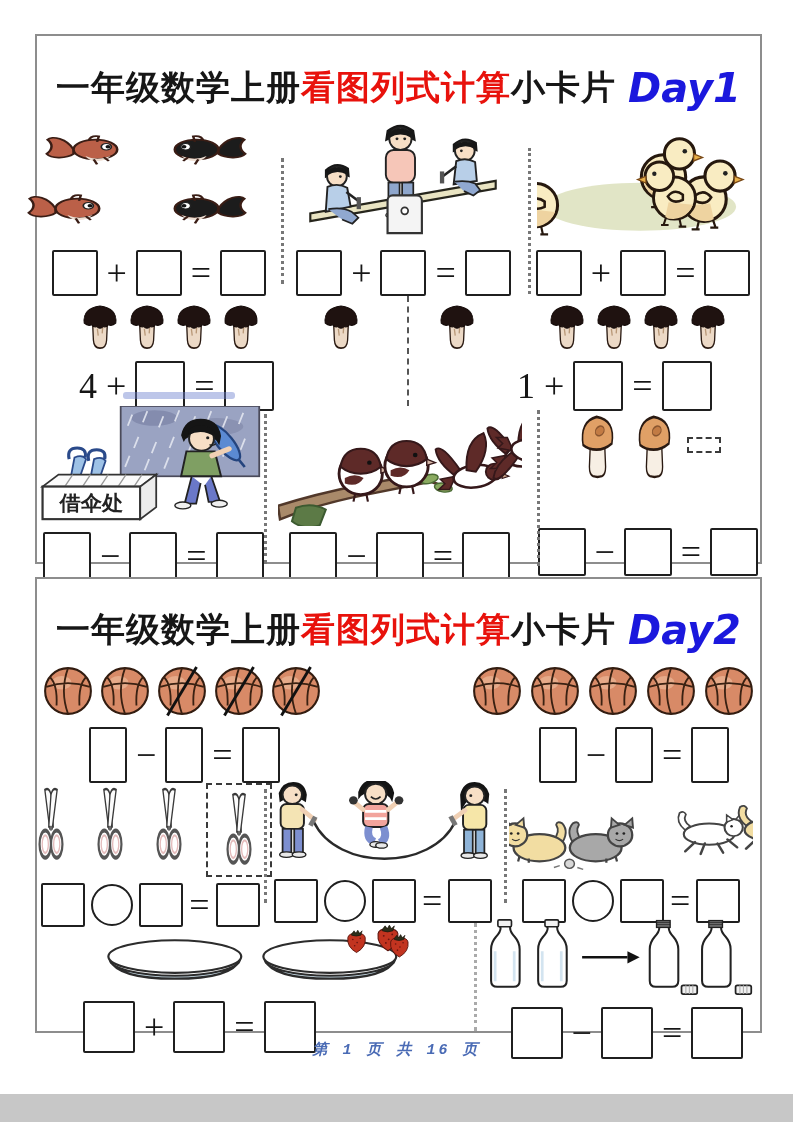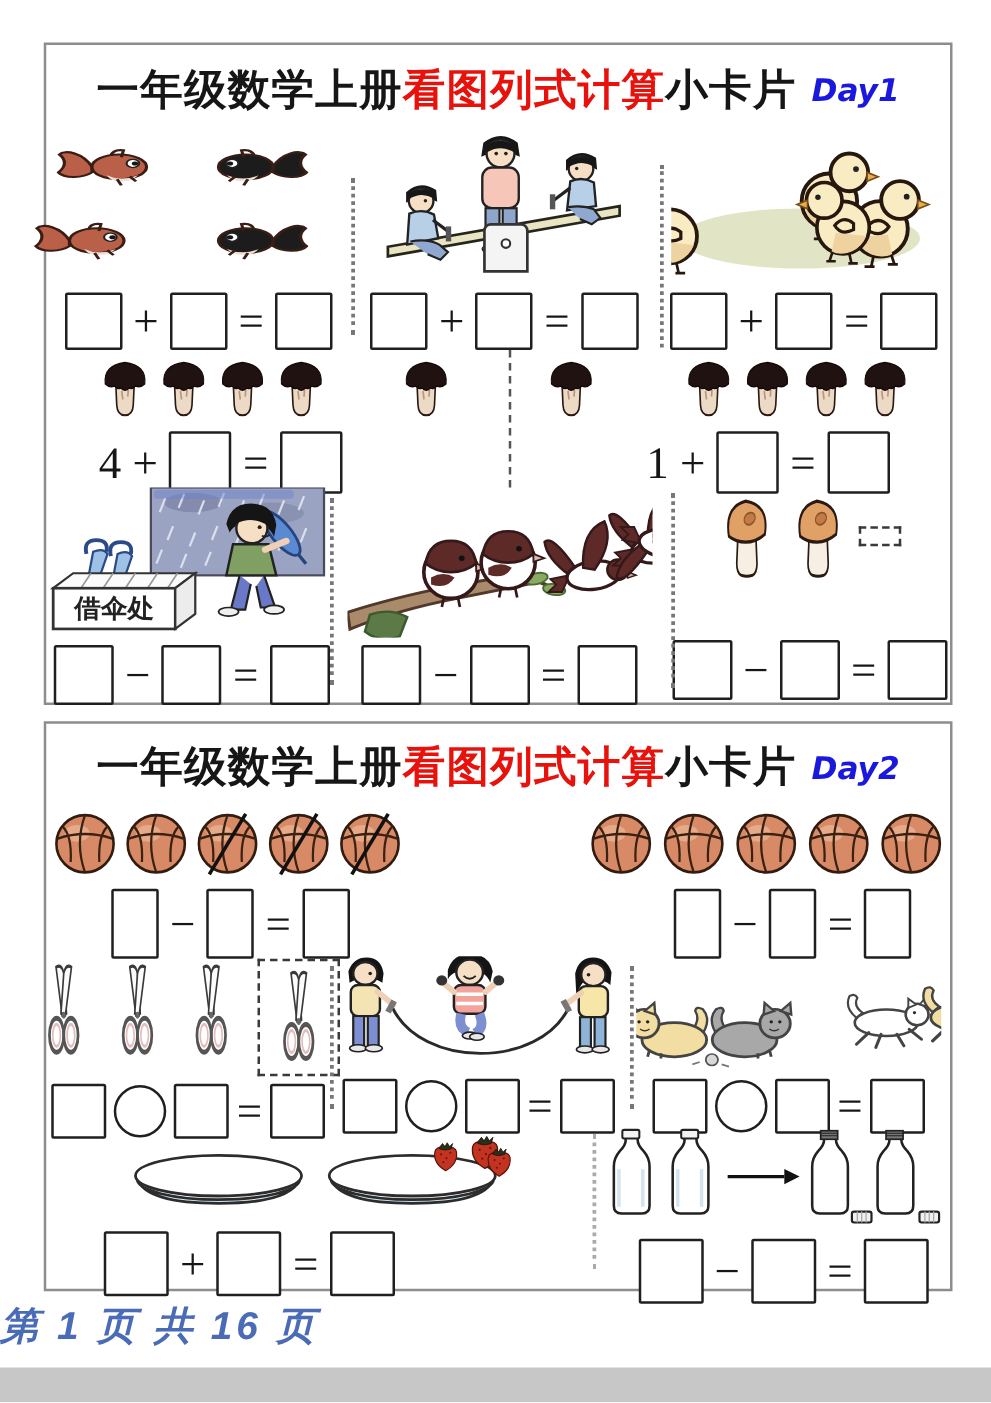--- a/index.html
+++ b/index.html
@@ -1,28 +1,28 @@
 <!DOCTYPE html>
 <html style="--title-black: #161616; --title-red: #e8120c; --day-blue: #1b18dd; --footer-blue: #4a6bb5; --box-border: #1f1f1f;"><head>
 <meta charset="utf-8">
 <style>
   *{margin:0;padding:0;box-sizing:border-box}
   html,body{background:#fff}
   body{width:793px;height:1122px;font-family:"Liberation Sans",sans-serif}
   .page{position:relative;width:793px;height:1122px;background:#fff;overflow:hidden}
 
-  .card{position:absolute;left:35px;width:727px;background:#fff;border:2px solid #8d8d8d;padding-top:4px}
+  .card{position:absolute;left:35px;width:727px;background:#fff;border:2px solid #8d8d8d;padding-top:20px}
   .card1{top:34px;height:530px}
   .card2{top:577px;height:456px}
 
   .card-title{height:64px;display:flex;align-items:center;justify-content:center;gap:12px}
   .card2 .card-title{height:62px}
   .t-main{font-size:34px;font-weight:800;color:var(--title-black,#161616);letter-spacing:1px;font-family:"DejaVu Sans",sans-serif;white-space:nowrap}
   .t-red{color:var(--title-red,#e8120c)}
-  .t-day{font-size:25px;font-weight:bold;font-style:italic;color:var(--day-blue,#1b18dd);font-family:"DejaVu Sans",sans-serif}
+  .t-day{font-size:40px;font-weight:bold;font-style:italic;color:var(--day-blue,#1b18dd);font-family:"DejaVu Sans",sans-serif}
 
   .row{position:relative;display:flex}
   .card1 .r1{height:176px}
   .card1 .r2{height:110px}
   .card1 .r3{height:170px}
   .card2 .r1{height:120px}
   .card2 .r2{height:136px}
   .card2 .r3{height:126px}
 
   .cell{display:flex;flex-direction:column;align-items:center}
@@ -90,23 +90,23 @@
 
   .c-scissors .art{height:94px;align-items:flex-start;gap:15px;margin-top:2px}
   .c-scissors .pic,.dash-scissor .pic{width:44px;height:80px}
   .c-jump .art,.c-cats .art{height:94px}
 
   .c-plates .art{height:78px;margin-top:4px}
   .c-bottles .art{height:84px;margin-top:0}
 
   .smudge{position:absolute;left:86px;top:356px;width:112px;height:7px;background:rgba(108,128,206,.45);border-radius:3px}
 
-  .page-footer{position:absolute;top:1040px;left:0;width:100%;text-align:left;
-    font-family:Liberation Sans, sans-serif;font-style:italic;font-weight:bold;
-    font-size:31px;color:var(--footer-blue,#4a6bb5);letter-spacing:3px}
+  .page-footer{position:absolute;top:1040px;left:0;width:100%;text-align:center;
+    font-family:Liberation Mono, monospace;font-style:italic;font-weight:bold;
+    font-size:15px;color:var(--footer-blue,#4a6bb5);letter-spacing:3px}
   .bottom-band{position:absolute;left:0;bottom:0;width:100%;height:28px;background:#c7c7c7}
   .defs{position:absolute;width:0;height:0}
 </style>
 </head>
 <body>
 
 <div class="page">
 
 <svg class="defs" aria-hidden="true">
 <defs>

